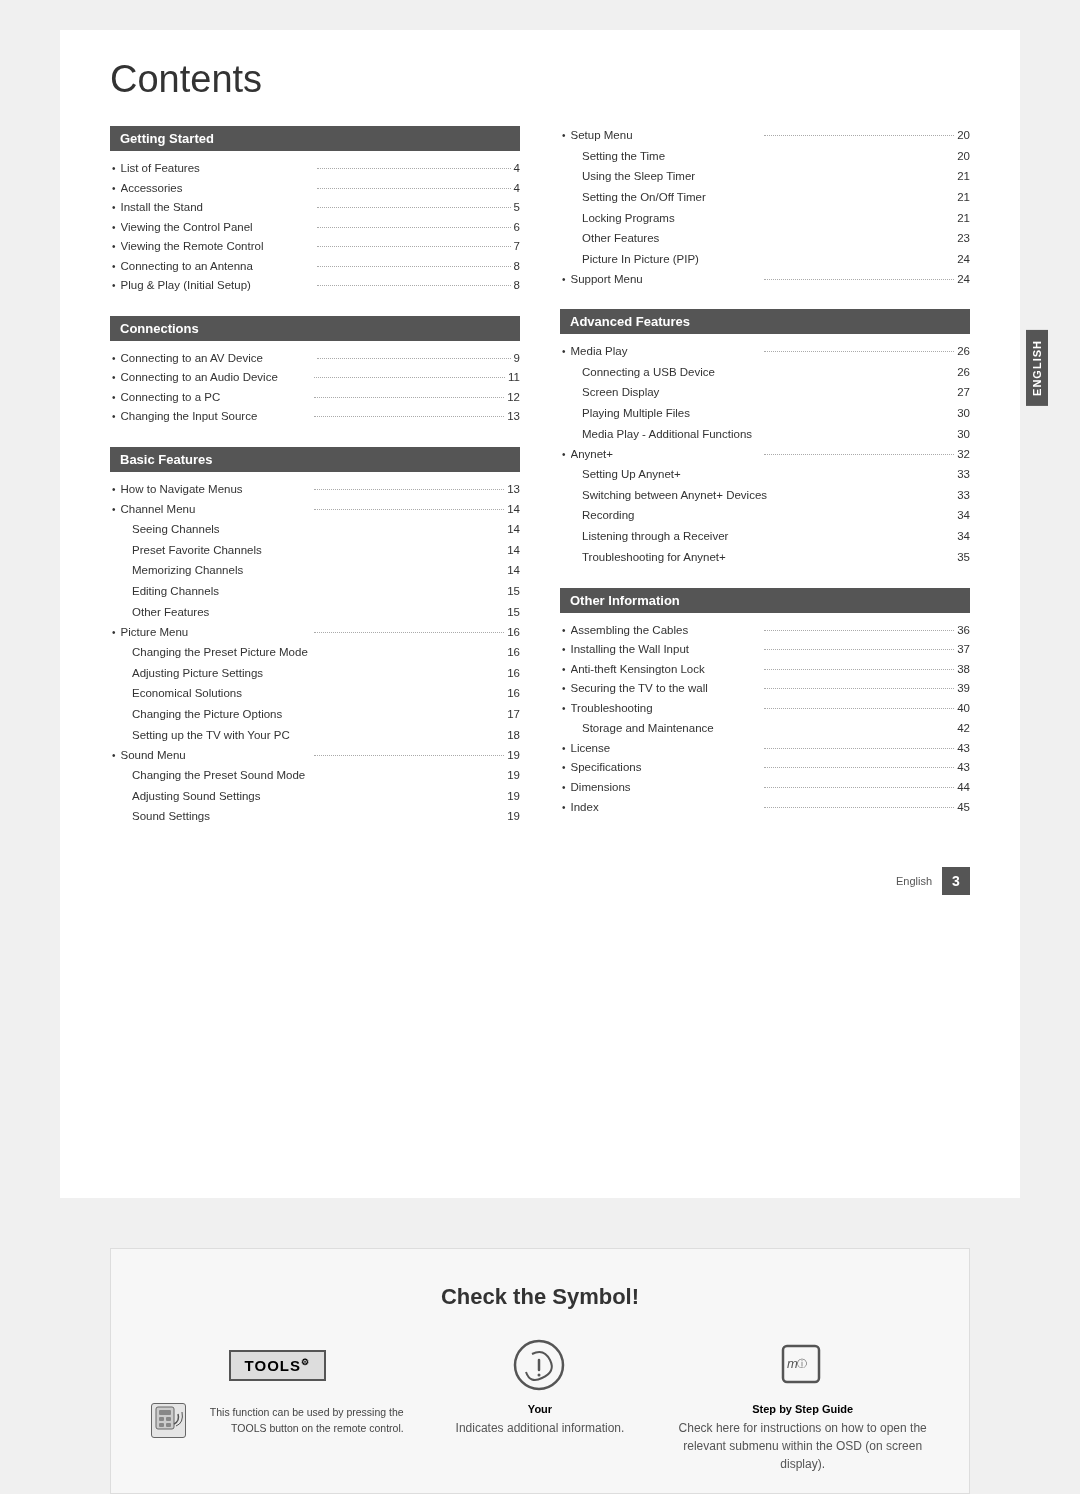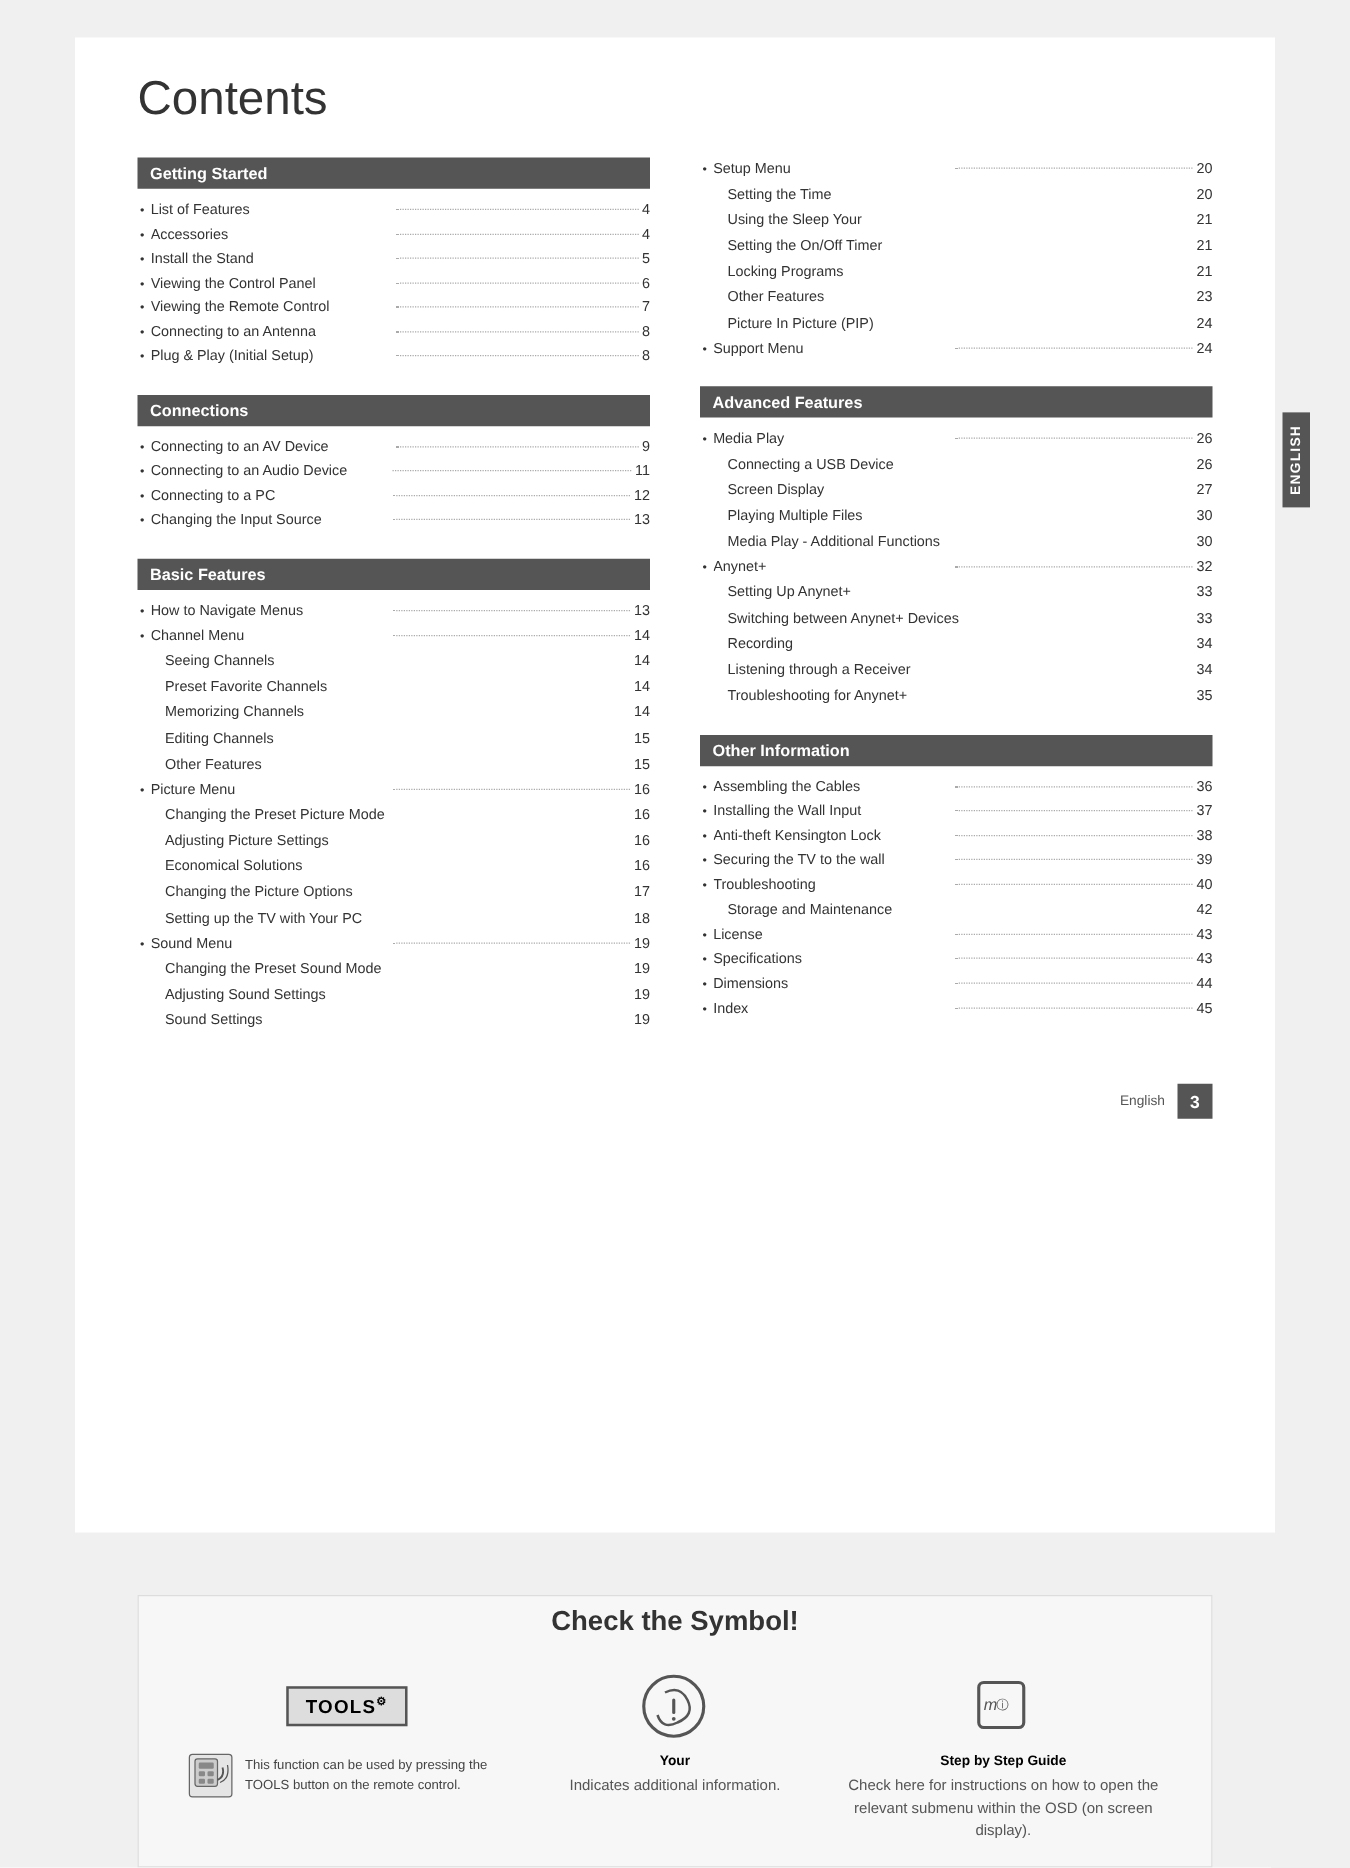--- a/index.html
+++ b/index.html
@@ -112,21 +112,21 @@
       padding: 10px 5px;
       letter-spacing: 1px;
     }
 
     
     .check-symbol-section {
       background: #f7f7f7;
       border: 1px solid #ddd;
       margin: 20px auto 0;
       width: 860px;
-      padding: 7px 40px 20px 40px;
+      padding: 35px 40px 20px 40px;
     }
 
     .check-symbol-title {
       text-align: center;
       font-size: 22px;
       font-weight: bold;
       color: #333;
       margin-bottom: 25px;
     }
 
@@ -168,21 +168,21 @@
       justify-content: center;
       font-size: 8px;
       background: #e5e5e5;
       flex-shrink: 0;
     }
 
     .symbol-description {
       font-size: 10.5px;
       color: #444;
       line-height: 1.5;
-      text-align: left;
+      text-align: right;
     }
 
     .symbol-name {
       font-size: 11px;
       font-weight: bold;
       margin-bottom: 4px;
     }
 
     .symbol-desc-text {
       font-size: 12px;
@@ -385,21 +385,21 @@
         <span class="bullet">•</span>
         <span class="label">Setup Menu</span>
         <span style="flex:1; display:inline-block; border-bottom:1px dotted #aaa; margin:0 3px; position:relative; top:-3px; min-width:15px;"></span>
         <span class="page-num">20</span>
       </div>
           <div class="sub-item">
             <span class="sub-label">Setting the Time</span>
             <span class="page-num">20</span>
           </div>
           <div class="sub-item">
-            <span class="sub-label">Using the Sleep Your</span>
+            <span class="sub-label">Using the Sleep Timer</span>
             <span class="page-num">21</span>
           </div>
           <div class="sub-item">
             <span class="sub-label">Setting the On/Off Timer</span>
             <span class="page-num">21</span>
           </div>
           <div class="sub-item">
             <span class="sub-label">Locking Programs</span>
             <span class="page-num">21</span>
           </div>

